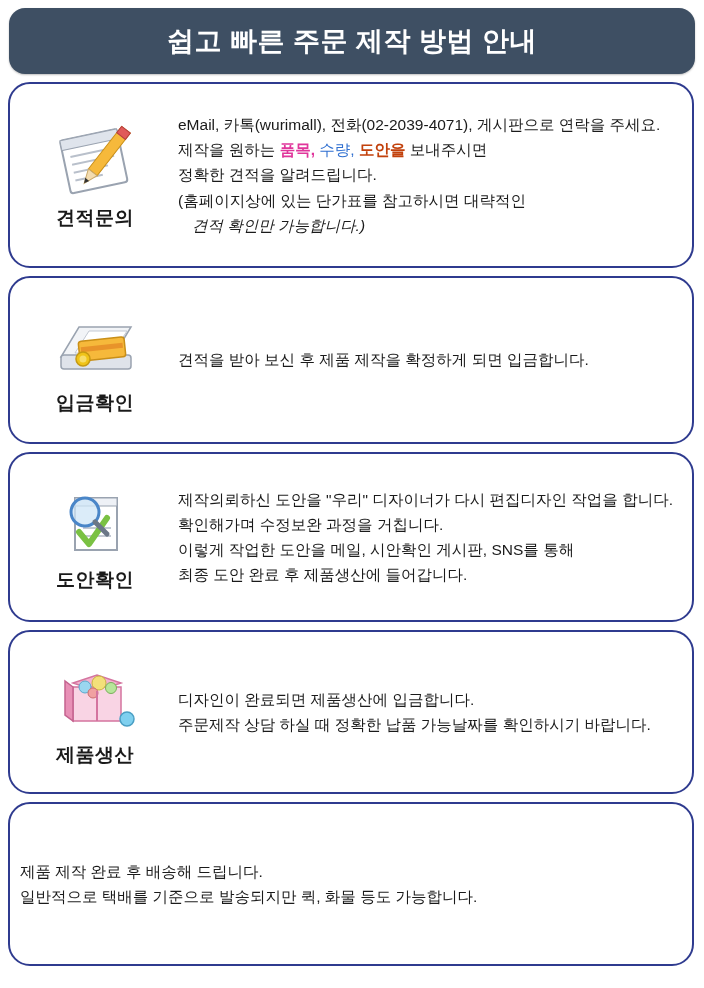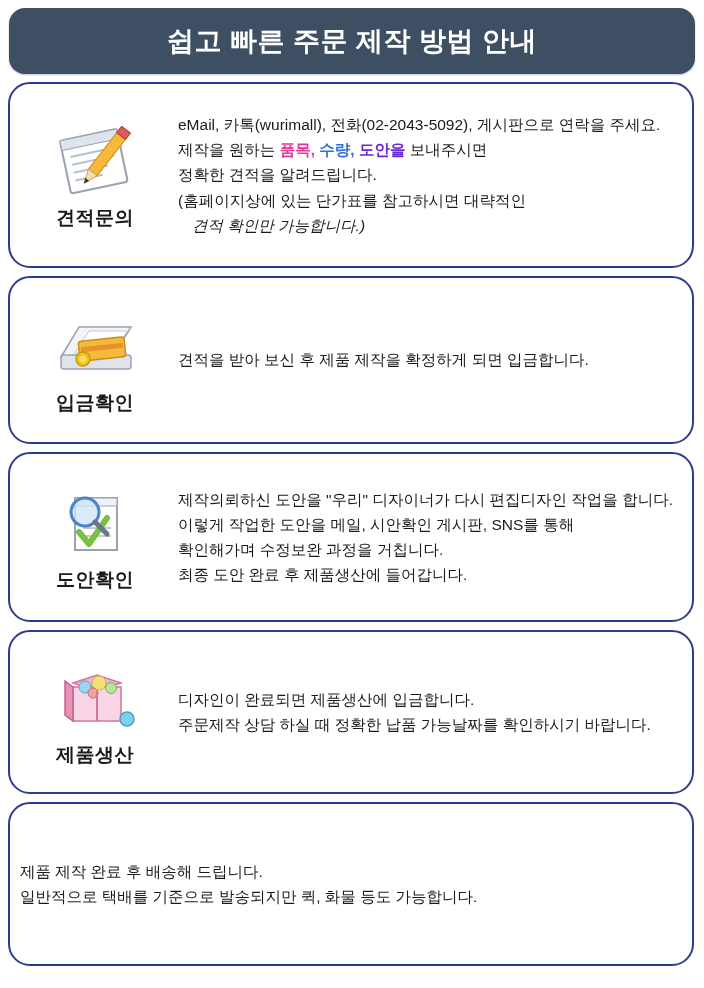--- a/index.html
+++ b/index.html
@@ -93,22 +93,22 @@
     padding-right: 6px;
   }
   .line {
     font-size: 15.5px;
     line-height: 1.62;
     color: #1a1a1a;
     white-space: pre-wrap;
   }
   .line.indent { padding-left: 14px; font-style: italic; }
   .hl-pink { color: #e0359b; font-weight: bold; }
-  .hl-blue { color: #2f6fd0; font-weight: bold; }
-  .hl-purple { color: #6d28d9; font-weight: bold; }
+  .hl-blue { color: #2f6fd0; font-weight: normal; }
+  .hl-purple { color: #c2410c; font-weight: bold; }
 </style>
 </head>
 <body>
 
 <div class="page">
 
   <div class="header">
     <div class="header-title">쉽고 빠른 주문 제작 방법 안내</div>
   </div>
 
@@ -130,21 +130,21 @@
               <rect x="52" y="2" width="11" height="54" fill="#f6b93b" stroke="#c98f18" stroke-width="1"></rect>
               <rect x="52" y="2" width="11" height="8" fill="#e05a5a" stroke="#b63f3f" stroke-width="1"></rect>
               <polygon points="52,56 63,56 57.5,70" fill="#f3dcb0" stroke="#c9a96a" stroke-width="1"></polygon>
               <polygon points="55,65 60,65 57.5,70" fill="#333"></polygon>
             </g>
           </svg>
         </div>
         <div class="step-label">견적문의</div>
       </div>
       <div class="step-body">
-        <div class="line">eMail, 카톡(wurimall), 전화(02-2043-5092), 게시판으로 연락을 주세요.</div>
+        <div class="line">eMail, 카톡(wurimall), 전화(02-2039-4071), 게시판으로 연락을 주세요.</div>
         <div class="line">제작을 원하는 <span class="hl-pink">품목,</span> <span class="hl-blue">수량,</span> <span class="hl-purple">도안을</span> 보내주시면</div>
         <div class="line">정확한 견적을 알려드립니다.</div>
         <div class="line">(홈페이지상에 있는 단가표를 참고하시면 대략적인</div>
         <div class="line indent">견적 확인만 가능합니다.)</div>
       </div>
     </div>
 
     <div class="step h2">
       <div class="step-left">
         <div class="icon-box">
@@ -175,22 +175,22 @@
             <line x1="38" y1="54" x2="66" y2="54" stroke="#c3c9d3" stroke-width="2"></line>
             <path d="M34 50 L44 62 L62 36" fill="none" stroke="#7ac143" stroke-width="6" stroke-linecap="round" stroke-linejoin="round"></path>
             <circle cx="40" cy="30" r="14" fill="#cfe6f7" fill-opacity="0.75" stroke="#4a86c8" stroke-width="3"></circle>
             <line x1="50" y1="40" x2="62" y2="52" stroke="#6b7787" stroke-width="5" stroke-linecap="round"></line>
           </svg>
         </div>
         <div class="step-label">도안확인</div>
       </div>
       <div class="step-body">
         <div class="line">제작의뢰하신 도안을 "우리" 디자이너가 다시 편집디자인 작업을 합니다.</div>
+        <div class="line">확인해가며 수정보완 과정을 거칩니다.</div>
         <div class="line">이렇게 작업한 도안을 메일, 시안확인 게시판, SNS를 통해</div>
-        <div class="line">확인해가며 수정보완 과정을 거칩니다.</div>
         <div class="line">최종 도안 완료 후 제품생산에 들어갑니다.</div>
       </div>
     </div>
 
     <div class="step h4">
       <div class="step-left">
         <div class="icon-box">
           <svg width="100" height="84" viewBox="0 0 100 84">
             <polygon points="28,26 52,18 76,26 52,34" fill="#f4b3d0" stroke="#d4749f" stroke-width="1.5"></polygon>
             <rect x="28" y="30" width="48" height="34" fill="#f9d4e4" stroke="#d4749f" stroke-width="1.5"></rect>

